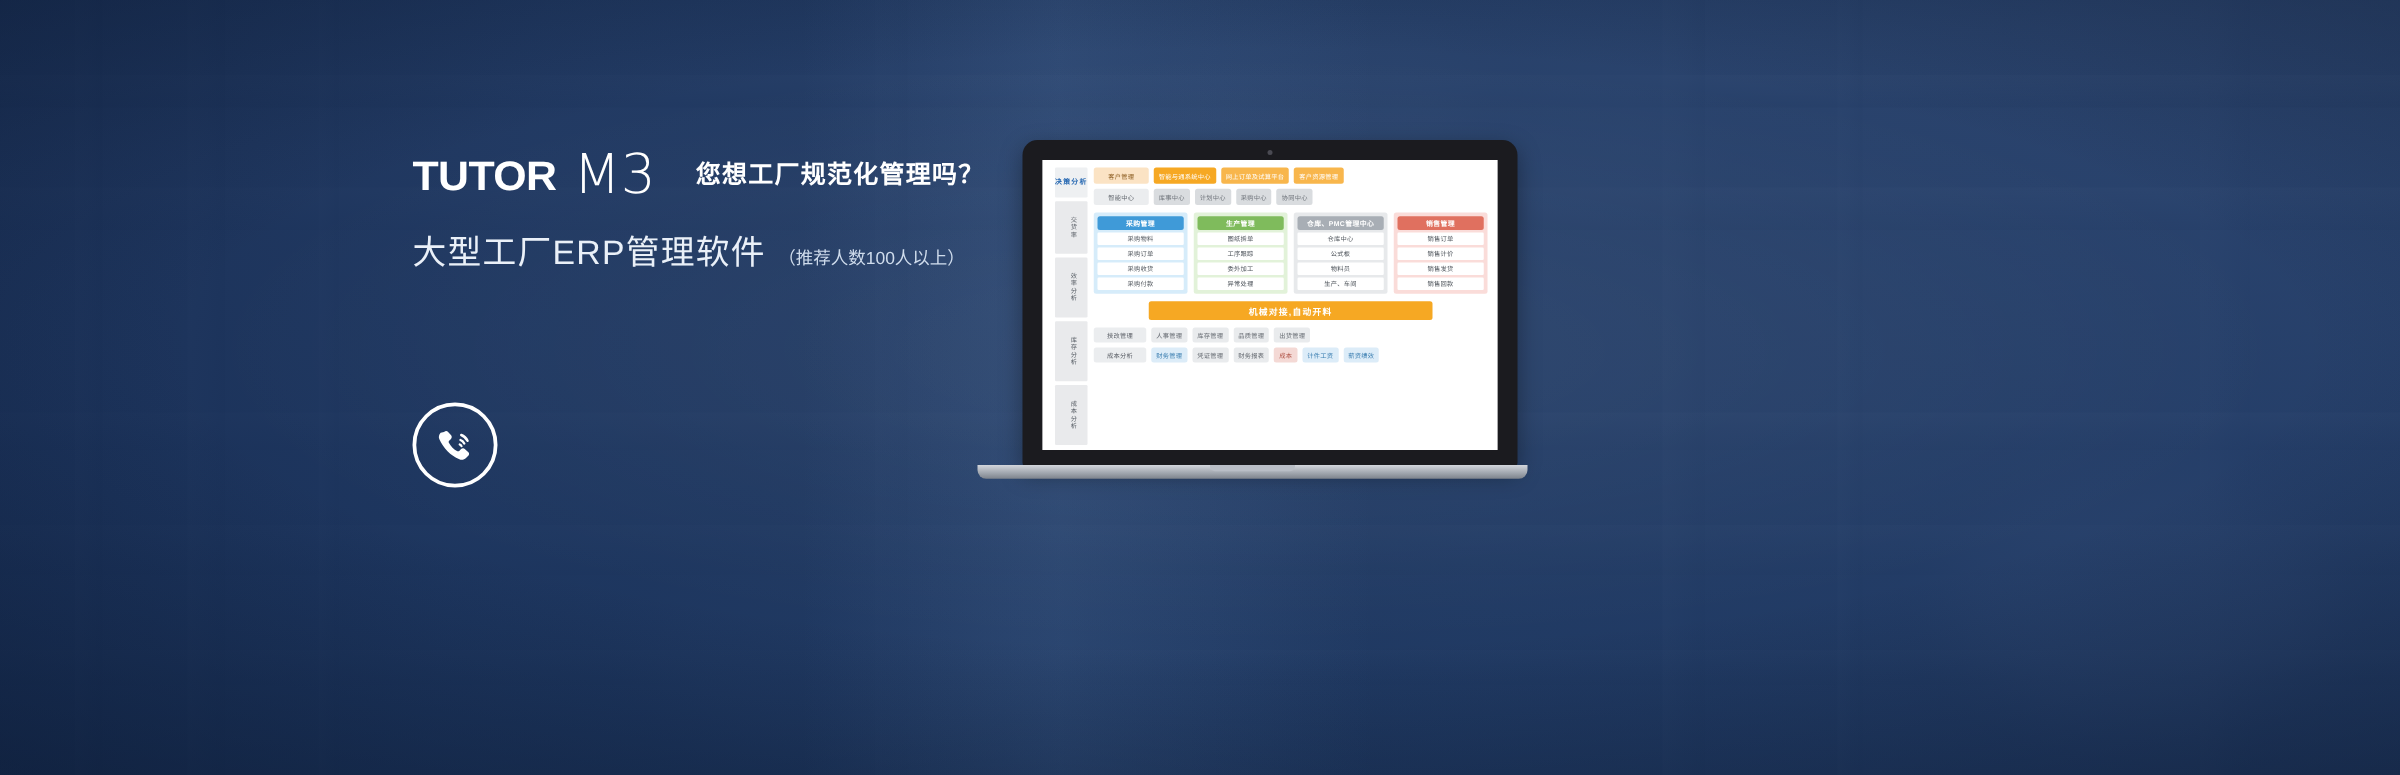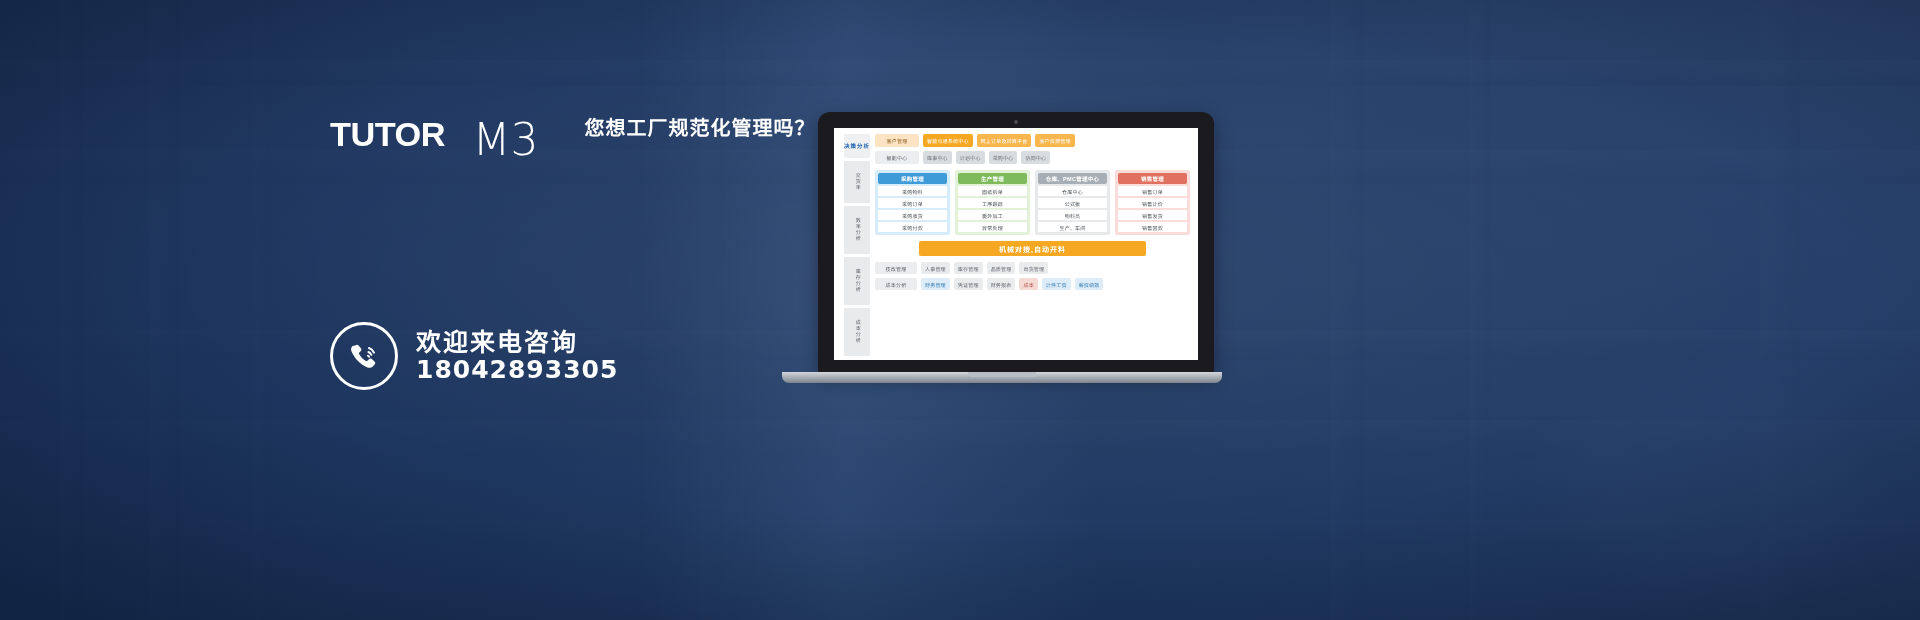--- a/index.html
+++ b/index.html
@@ -38,21 +38,21 @@
     position:absolute;inset:0;
     background:radial-gradient(ellipse 80% 70% at 52% 45%, rgba(255,255,255,.06) 0%, rgba(0,0,0,.0) 55%, rgba(8,20,40,.45) 100%);
   }
   .bg-lightsweep{
     position:absolute;left:640px;top:0;width:460px;height:620px;
     background:linear-gradient(90deg,rgba(255,255,255,0) 0%,rgba(120,160,215,.13) 45%,rgba(255,255,255,0) 100%);
   }
   
   .content{position:absolute;left:0;top:0;width:1920px;height:620px;}
   .text-col{position:absolute;left:330px;top:118px;width:520px;}
-  .row-brand{display:flex;align-items:flex-start;gap:30px;white-space:nowrap;}
+  .row-brand{display:flex;align-items:center;gap:16px;white-space:nowrap;}
   .logo-tutor{
     font-size:33px;font-weight:bold;letter-spacing:-0.5px;color:#ffffff;
     font-family:"Liberation Sans","DejaVu Sans",sans-serif;
     transform:scaleX(1.04);transform-origin:left bottom;line-height:1;
   }
   .logo-m3{
     font-size:44px;font-weight:300;color:#ffffff;letter-spacing:0px;line-height:1;
     font-family:"DejaVu Sans","Liberation Sans",sans-serif;margin-left:2px;
   }
   .tagline{
@@ -194,37 +194,37 @@
 
     <div class="text-col">
 
       <div class="row-brand">
         <span class="logo-tutor">TUTOR</span>
         <span class="logo-m3">M3</span>
         <span class="tagline">您想工厂规范化管理吗？</span>
       </div>
 
 
+      <div class="subline">
+        <span class="subline-main">大型工厂ERP管理软件</span>
+        <span class="subline-note">（推荐人数100人以上）</span>
+      </div>
     </div>
 
     <div class="cta-row">
 
       <div class="phone-icon">
         <svg width="34" height="34" viewBox="0 0 34 34" aria-hidden="true">
           <path d="M8.2 6.6c1.0-1.0 2.3-1.2 3.1-.3l2.6 2.9c.8.9.6 2.2-.3 3.1l-1.3 1.3c-.4.4-.5 1-.2 1.5 1.5 2.9 3.9 5.3 6.8 6.8.5.3 1.1.2 1.5-.2l1.3-1.3c.9-.9 2.2-1.1 3.1-.3l2.9 2.6c.9.8.7 2.1-.3 3.1l-1.6 1.6c-1.4 1.4-3.5 1.8-5.3 1.0-3.6-1.6-6.8-3.8-9.5-6.5-2.7-2.7-4.9-5.9-6.5-9.5-.8-1.8-.4-3.9 1.0-5.3z" fill="#ffffff"></path>
           <path d="M22.0 9.0a9.2 9.2 0 0 1 5.0 4.6" stroke="#ffffff" stroke-width="2.0" fill="none" stroke-linecap="round"></path>
           <path d="M21.4 13.0a5.6 5.6 0 0 1 3.0 2.8" stroke="#ffffff" stroke-width="1.9" fill="none" stroke-linecap="round"></path>
           <path d="M20.8 16.6a2.6 2.6 0 0 1 1.4 1.3" stroke="#ffffff" stroke-width="1.8" fill="none" stroke-linecap="round"></path>
         </svg>
       </div>
 
-      <div class="phone-text">
-        <span class="phone-welcome">欢迎来电咨询</span>
-        <span class="phone-number">18042893305</span>
-      </div>
 
     </div>
 
     <div class="laptop">
       <div class="laptop-lid">
         <div class="cam"></div>
         <div class="screen">
 
           <div class="erp">
             <div class="erp-inner">

